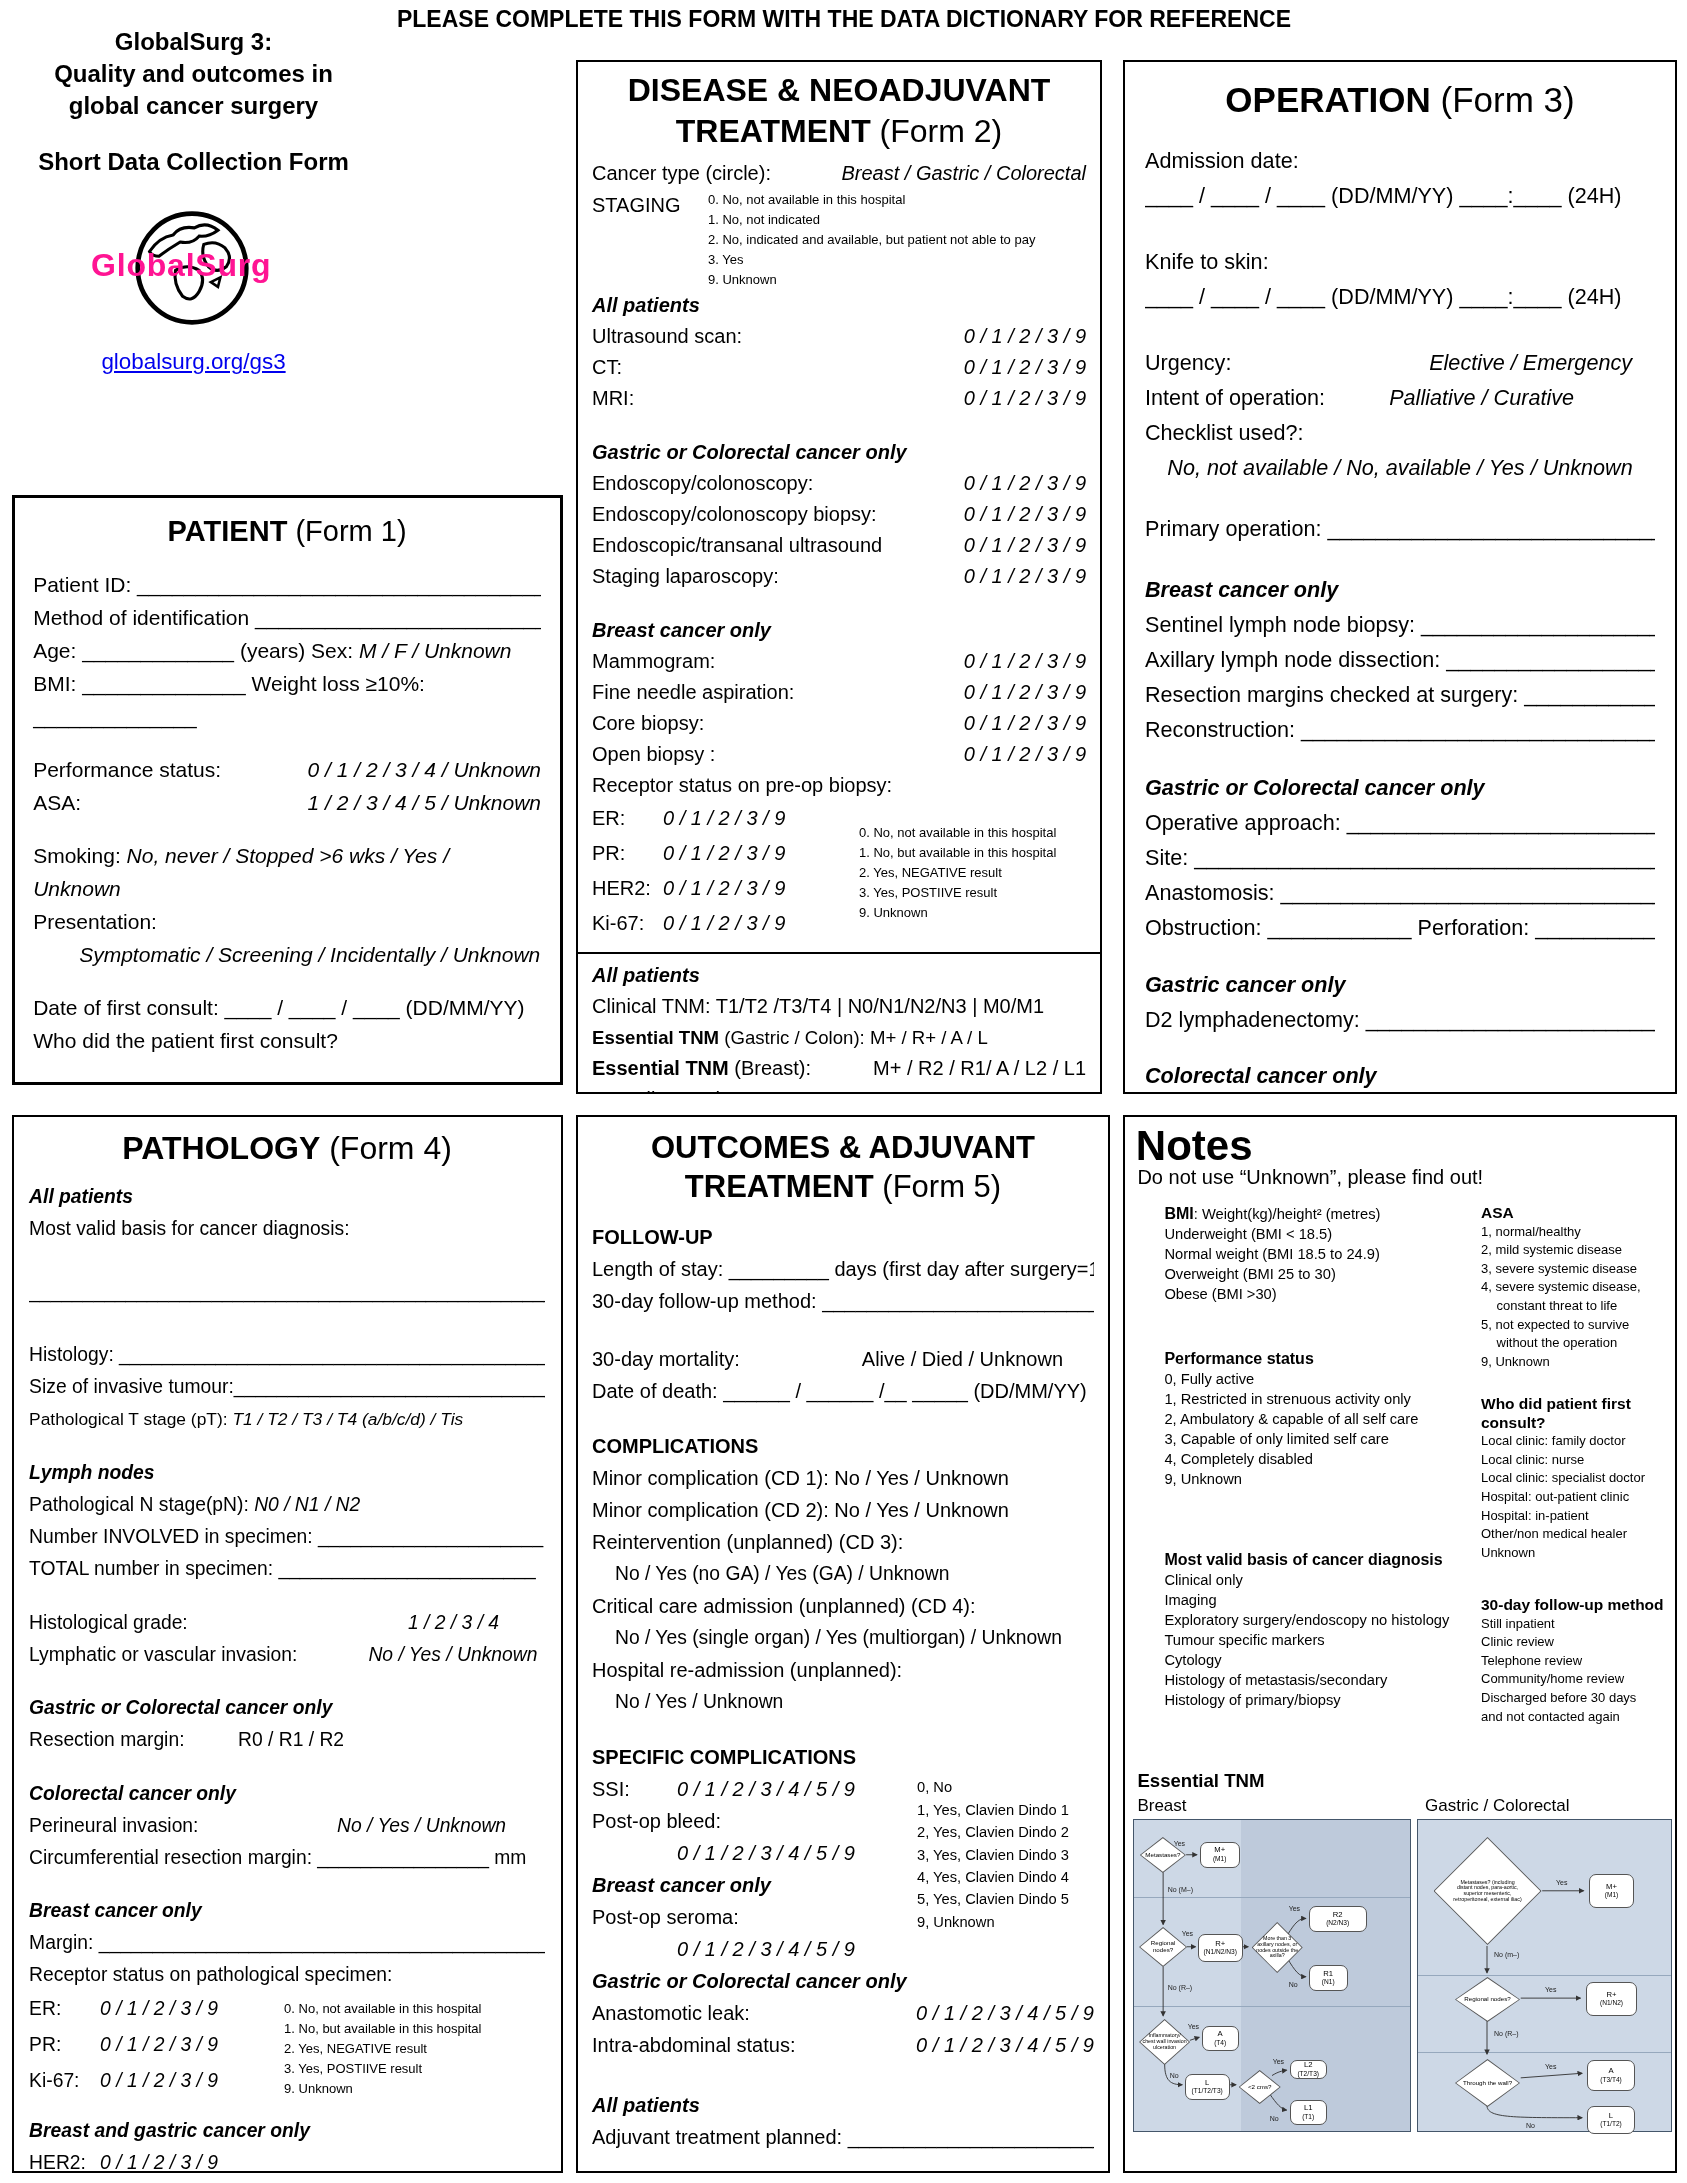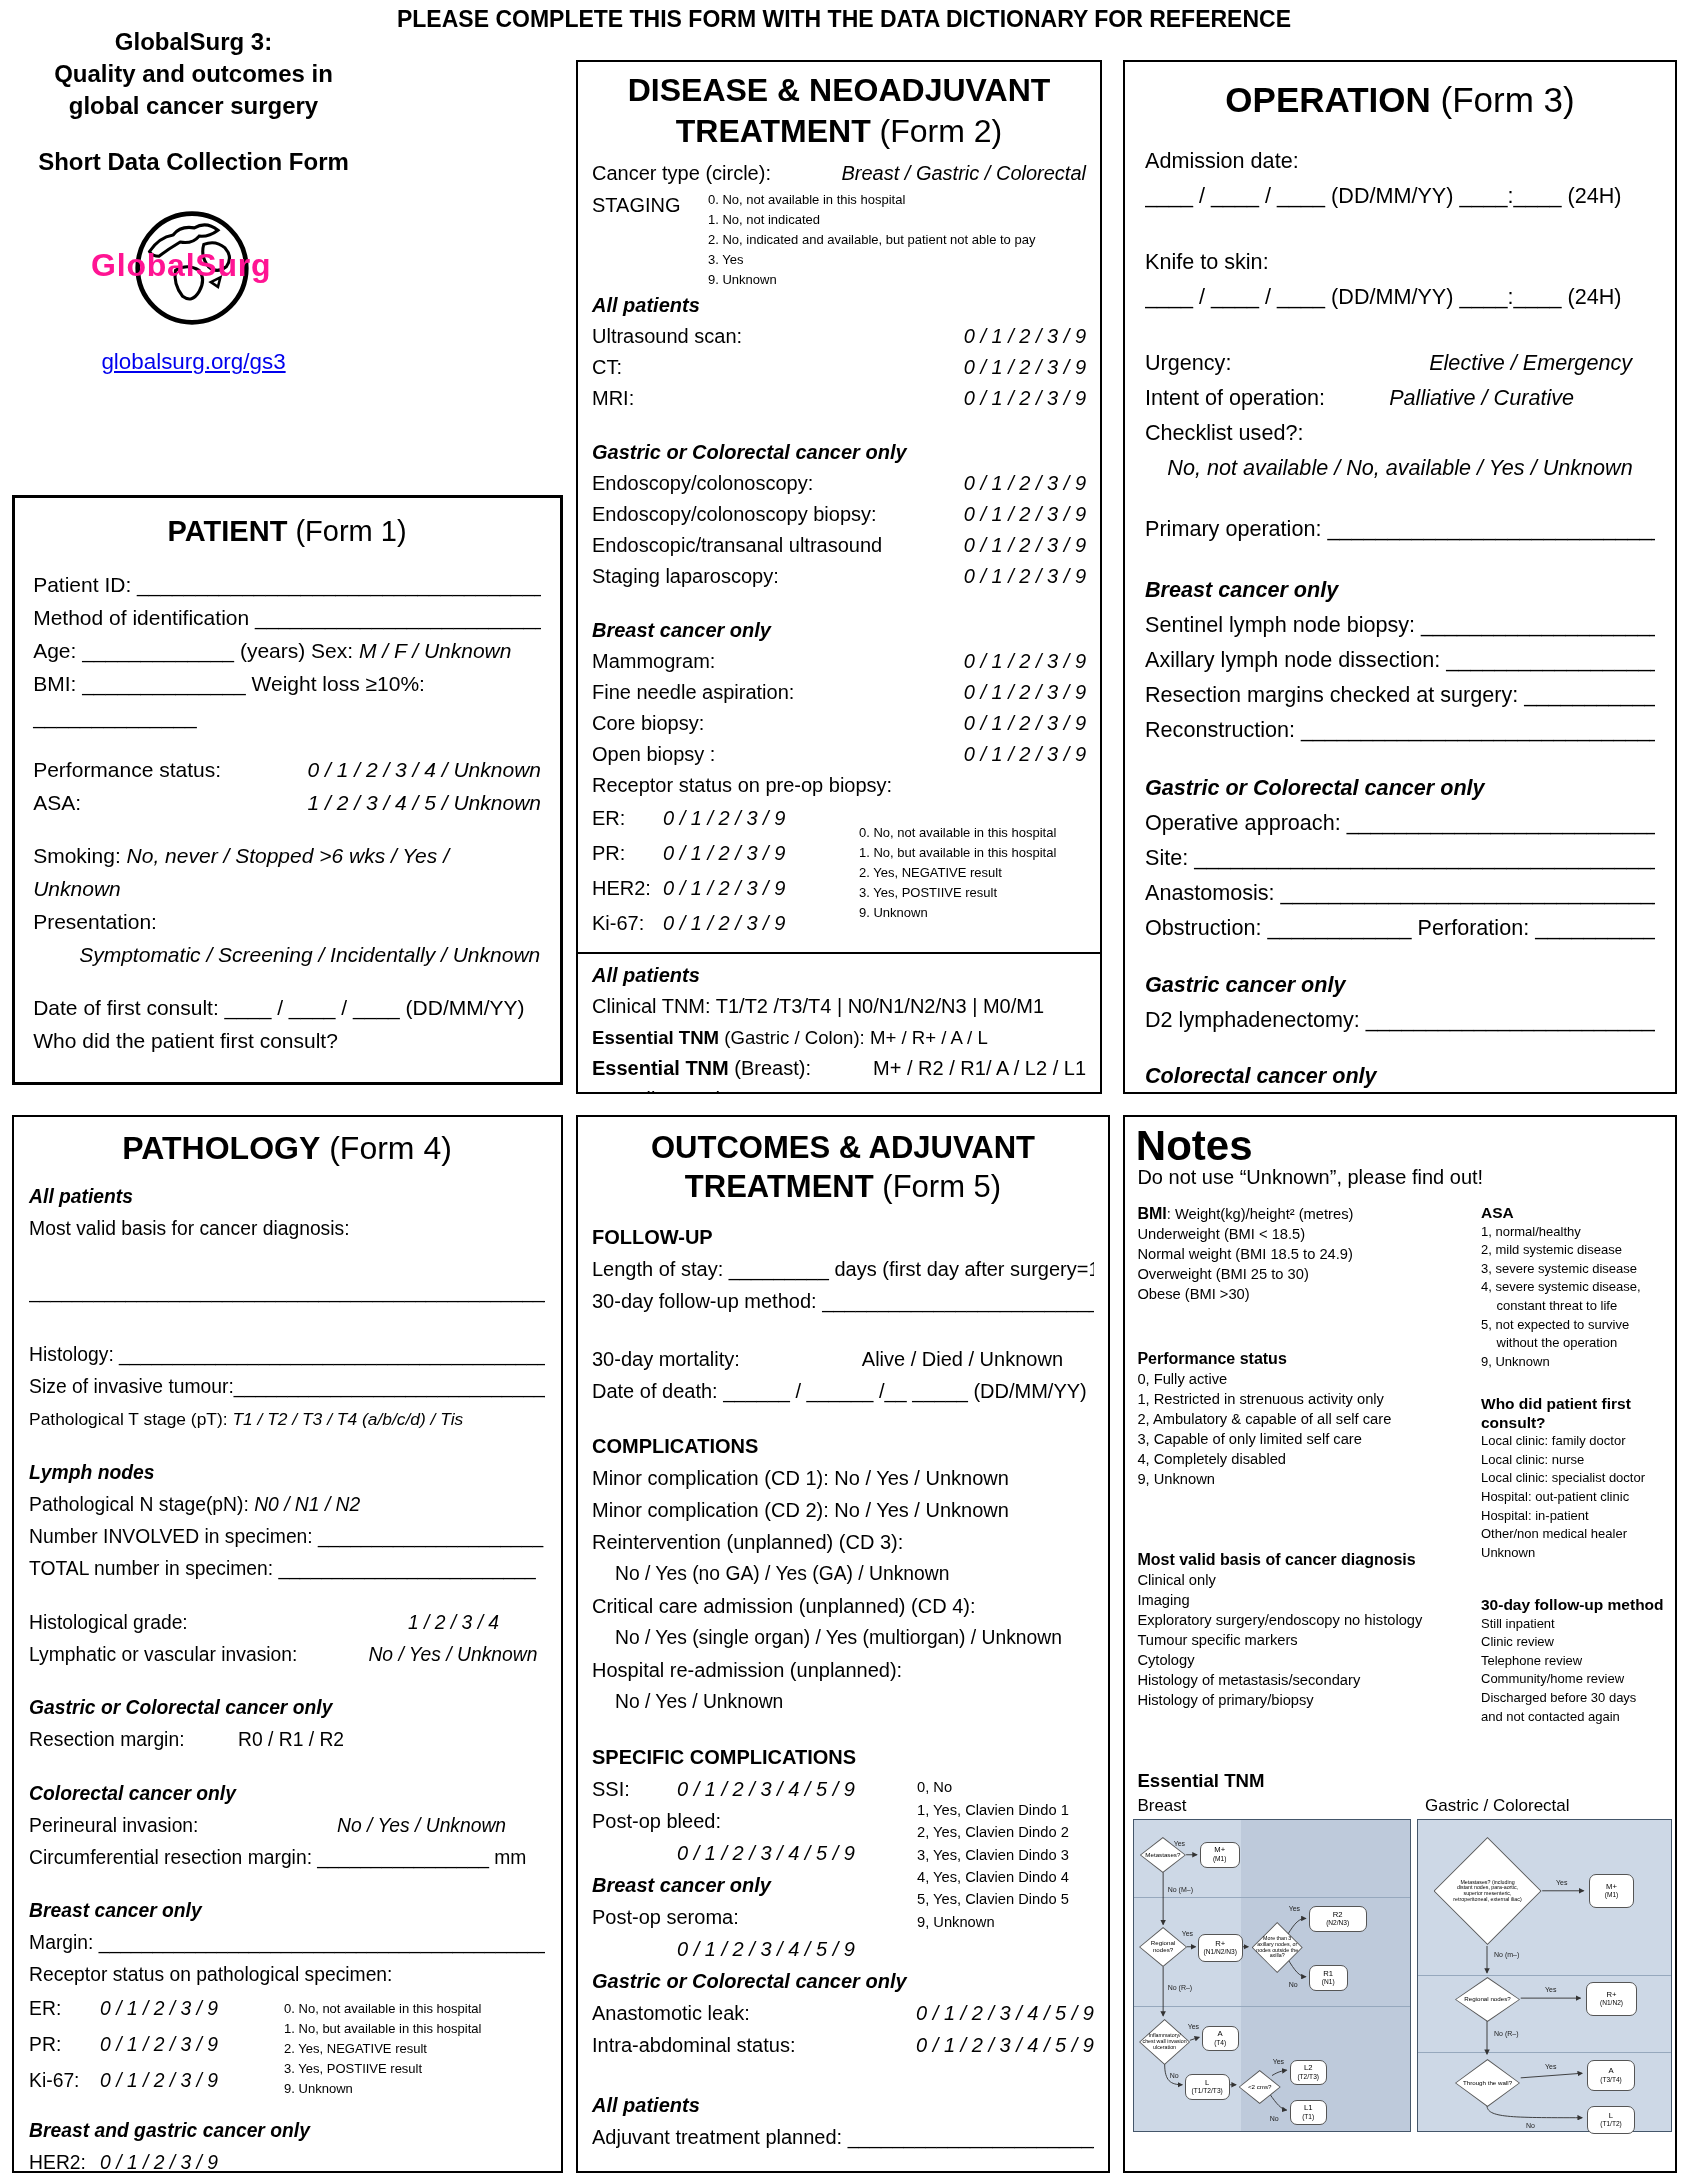--- a/index.html
+++ b/index.html
@@ -56,21 +56,21 @@
   #form5 .ind{padding-left:23px;font-size:19.3px;}
   #form5 .ssiblock{display:flex;}
   #form5 .ssiblock .sleft{width:325px;flex:none;}
   #form5 .ssiblock .sright{font-size:14.7px;line-height:22.4px;padding-top:3.1px;}
   
   #notes{left:1123px;top:1115px;width:554px;height:1058px;padding:0;}
   #notes .ntitle{position:absolute;left:10.8px;top:4.6px;font-size:42px;font-weight:700;}
   #notes .intro{position:absolute;left:12.4px;top:49px;font-size:20px;}
   .nblock{position:absolute;}
   .nblock .nh{font-weight:700;}
-  .ncolL{font-size:14.7px;line-height:20px;}
+  .ncolL{font-size:14.7px;line-height:20px;margin-left:27px;}
   .ncolL .nh{font-size:16px;}
   .ncolR{font-size:13px;line-height:18.6px;}
   .ncolR .nh{font-size:15.5px;}
   .indent2{padding-left:15.5px;}
   #tnm-title{position:absolute;left:12.4px;top:653px;font-size:18.6px;font-weight:700;}
   #tnm-lb{position:absolute;left:12.4px;top:679px;font-size:17px;}
   #tnm-lg{position:absolute;left:300px;top:679px;font-size:17px;}
   
   .fpanel{position:absolute;background:#cdd8e6;border:1.5px solid #44566a;box-sizing:border-box;}
   .band{position:absolute;left:0;right:0;height:0.8px;background:#96a8bd;}
@@ -523,21 +523,21 @@
         </div>
       <div class="fnode" style="left:51px;top:254px;width:45px;height:26px;">
           <span>L</span>
           <span class="sub">(T1/T2/T3)</span>
         </div>
       <div class="diamond" style="left:105px;top:250px;width:42px;height:34px;">
           <div class="d-outer"></div>
           <div class="d-inner"></div>
           <div class="d-text">&lt;2 cms?</div>
         </div>
-      <div class="fnode" style="left:156px;top:240px;width:37px;height:25px;justify-content:center;">
+      <div class="fnode" style="left:156px;top:240px;width:37px;height:19px;justify-content:center;">
           <span>L2</span>
           <span class="sub">(T2/T3)</span>
         </div>
       <div class="fnode" style="left:156px;top:280px;width:37px;height:25px;">
           <span>L1</span>
           <span class="sub">(T1)</span>
         </div>
       <div class="flbl" style="left:40px;top:20px;">Yes</div>
       <div class="flbl" style="left:34px;top:66px;">No (M–)</div>
       <div class="flbl" style="left:48px;top:110px;">Yes</div>

